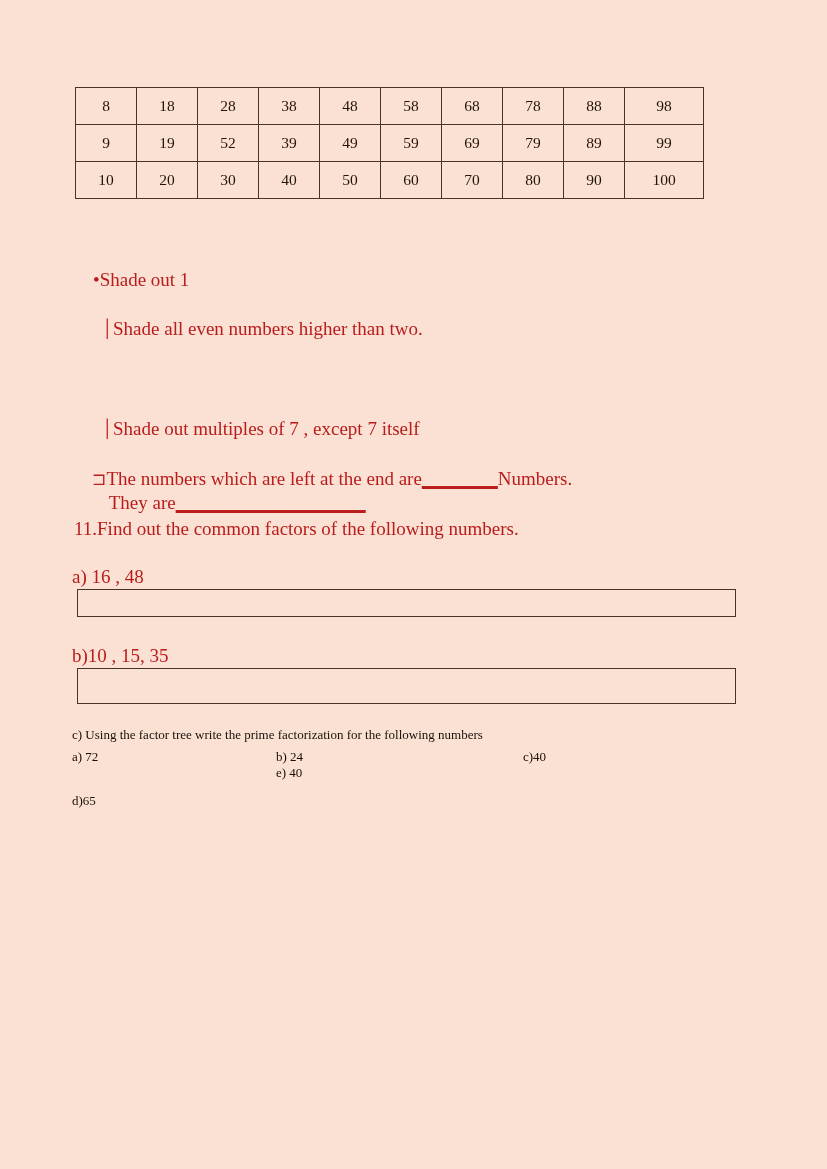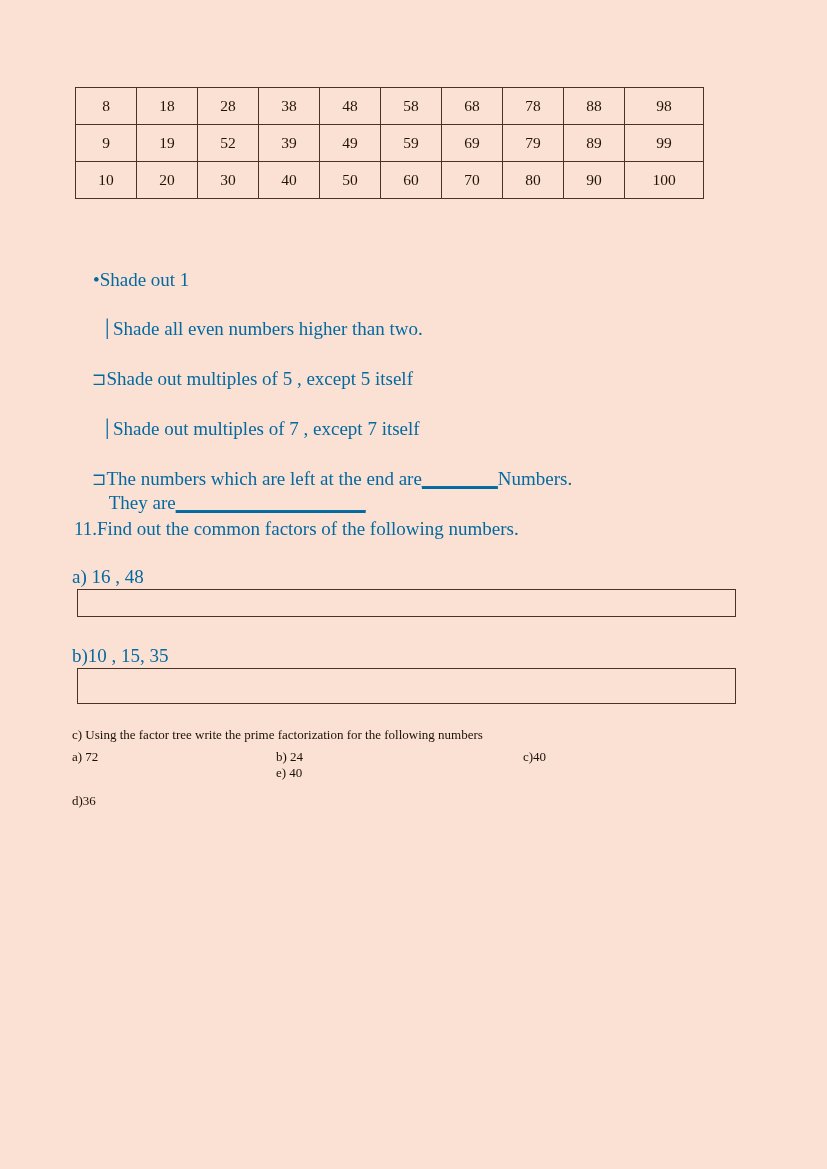--- a/index.html
+++ b/index.html
@@ -48,21 +48,21 @@
   }
   table.numgrid col.c-narrow { width: 61px; }
   table.numgrid col.c-wide   { width: 79px; }
 
   
   .line {
     position: absolute;
     font-size: 19px;
     line-height: 1.18;
     white-space: pre;
-    color: #0369a1;
+    color: #b91c1c;
   }
   .marker {
     display: inline-block;
     font-family: "Liberation Serif", "DejaVu Serif", serif;
   }
   .marker.bar {
     font-size: 17px;
     position: relative;
     top: -1px;
   }
@@ -154,23 +154,20 @@
   </div>
 
   <div class="line" style="left:74px; top:247px;">
     <span class="marker">•</span><span>Shade out 1</span>
   </div>
 
   <div class="line" style="left:82px; top:296px;">
     <span class="marker bar">│</span><span>Shade all even numbers higher than two.</span>
   </div>
 
-  <div class="line" style="left:73px; top:346px;">
-    <span class="marker box">⊐</span><span>Shade out multiples of 5 , except 5 itself</span>
-  </div>
 
   <div class="line" style="left:82px; top:396px;text-align:center;">
     <span class="marker bar">│</span><span>Shade out multiples of 7 , except 7 itself</span>
   </div>
 
   <div class="line" style="left:73px; top:446px;">
     <span class="marker box">⊐</span><span>The numbers which are left at the end are</span><span class="blank">________</span><span>Numbers.</span>
   </div>
 
   <div class="line" style="left:90px; top:470px;">
@@ -184,16 +181,16 @@
 
   <div class="line" style="left:72px; top:645px;">b)10 , 15, 35</div>
   <div class="answerbox" style="top:668px; height:36px;"></div>
 
   <div class="colitem" style="left:72px; top:727px;">c) Using the factor tree write the prime factorization for the following numbers</div>
 
   <div class="colitem" style="left:72px; top:749px;">a) 72</div>
   <div class="colitem" style="left:276px; top:749px;">b) 24</div>
   <div class="colitem" style="left:523px; top:749px;">c)40</div>
 
-  <div class="colitem" style="left:72px; top:793px;">d)36</div>
+  <div class="colitem" style="left:72px; top:793px;">d)65</div>
   <div class="colitem" style="left:276px; top:765px;">e) 40</div>
 
 </div>
 
 </body></html>

